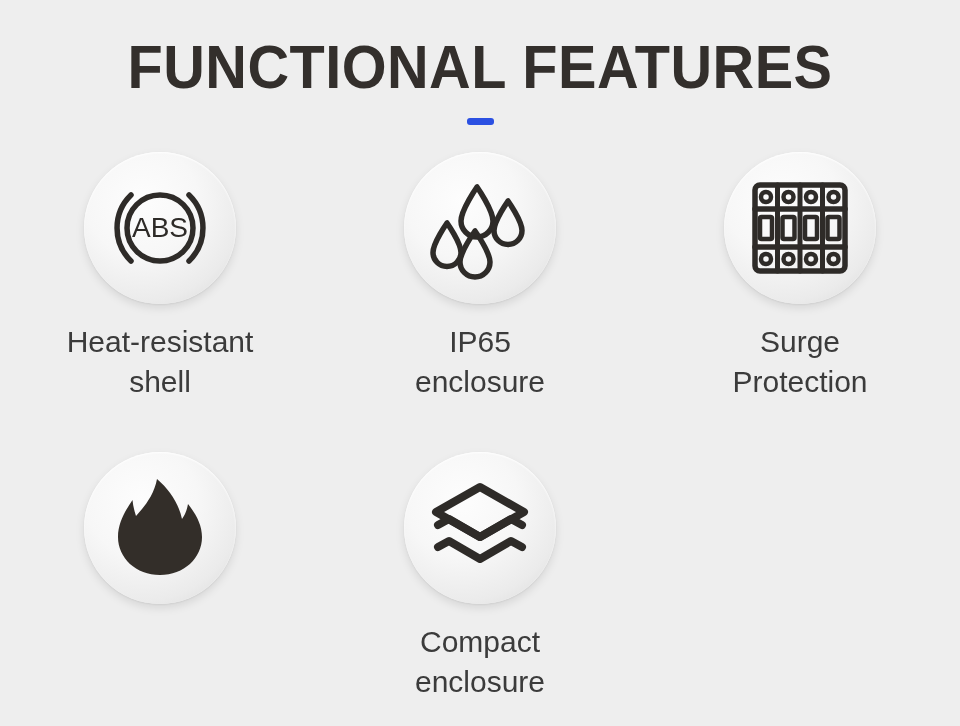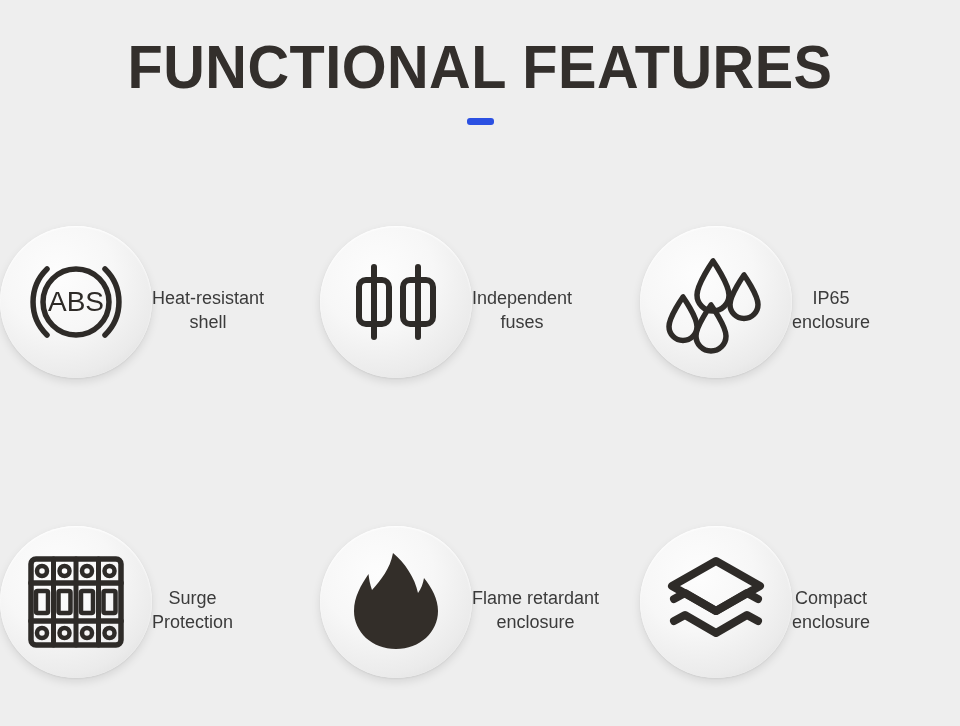--- a/index.html
+++ b/index.html
@@ -55,21 +55,21 @@
     left: 0;
     width: 960px;
     display: grid;
     grid-template-columns: repeat(3, 1fr);
     grid-template-rows: repeat(2, 300px);
     row-gap: 0px;
   }
 
   .feature {
     display: flex;
-    flex-direction: row;
+    flex-direction: column;
     align-items: center;
   }
 
   .badge {
     position: relative;
     width: 152px;
     height: 152px;
     border-radius: 50%;
     background: radial-gradient(circle at 38% 32%,
                 #fdfdfd 0%,
@@ -83,21 +83,21 @@
       inset 0 1px 2px rgba(255,255,255,0.95);
     display: flex;
     align-items: center;
     justify-content: center;
   }
 
   .badge svg { display: block; overflow: visible; }
 
   .feature-label {
     margin-top: 18px;
-    font-size: 18px;
+    font-size: 30px;
     line-height: 1.33;
     color: #3b3b3b;
     text-align: center;
     max-width: 290px;
     white-space: pre-line;
   }
 
   .row2 .feature-label { }
 
   
@@ -129,36 +129,20 @@
             <path class="ico-stroke" stroke-width="5.5" d="M26 22 A 46 46 0 0 0 26 88"></path>
             <path class="ico-stroke" stroke-width="5.5" d="M84 22 A 46 46 0 0 1 84 88"></path>
             <text x="55" y="55" dy="9" text-anchor="middle" font-family="'Liberation Sans', sans-serif" font-size="28" fill="#2e2b28">ABS</text>
           </svg>
         </span>
       </div>
       <div class="feature-label">Heat-resistant
 shell</div>
     </div>
 
-    <div class="feature">
-      <div class="badge">
-        <span>
-          <svg width="110" height="110" viewBox="0 0 110 110">
-
-            <rect class="ico-stroke" x="18" y="33" width="30" height="44" rx="7" stroke-width="6"></rect>
-            <line class="ico-stroke" x1="33" y1="20" x2="33" y2="90" stroke-width="6"></line>
-
-            <rect class="ico-stroke" x="62" y="33" width="30" height="44" rx="7" stroke-width="6"></rect>
-            <line class="ico-stroke" x1="77" y1="20" x2="77" y2="90" stroke-width="6"></line>
-          </svg>
-        </span>
-      </div>
-      <div class="feature-label">Independent
-fuses</div>
-    </div>
 
     <div class="feature">
       <div class="badge">
         <span>
           <svg width="110" height="110" viewBox="0 0 110 110">
 
             <path class="ico-stroke" stroke-width="5.5" d="M52 14 C 52 14 36 37 36 48 a 16 16 0 0 0 32 0 C 68 37 52 14 52 14 Z"></path>
 
             <path class="ico-stroke" stroke-width="5.5" d="M83 28 C 83 28 69 48 69 57.5 a 14 14 0 0 0 28 0 C 97 48 83 28 83 28 Z"></path>
 
@@ -216,22 +200,20 @@
                      C 29 37 28 32 27.5 27
                      C 20 38 13 50 13 64
                      C 13 85 31 102 55 102
                      C 79 102 97 85 97 64
                      C 97 52 91 41 83 31
                      C 82 37 80 42 77 46
                      C 74 31 64 16 52 6 Z"></path>
           </svg>
         </span>
       </div>
-      <div class="feature-label">Flame retardant
-enclosure</div>
     </div>
 
     <div class="feature row2">
       <div class="badge">
         <span>
           <svg width="110" height="110" viewBox="0 0 110 110">
 
             <path class="ico-stroke" stroke-width="8" d="M55 14 L 99 39 L 55 64 L 11 39 Z"></path>
 
             <path class="ico-stroke" stroke-width="8" d="M13 52 L 24 46 L 55 64 L 86 46 L 97 52"></path>

